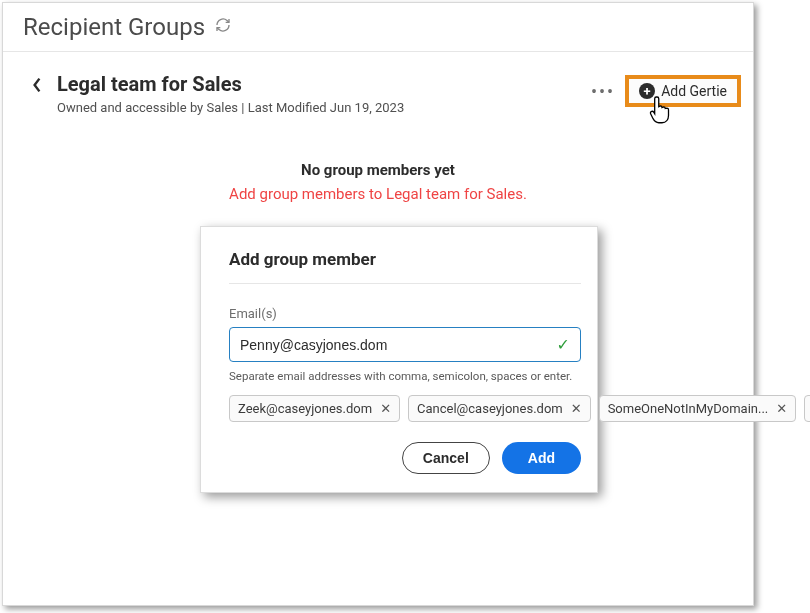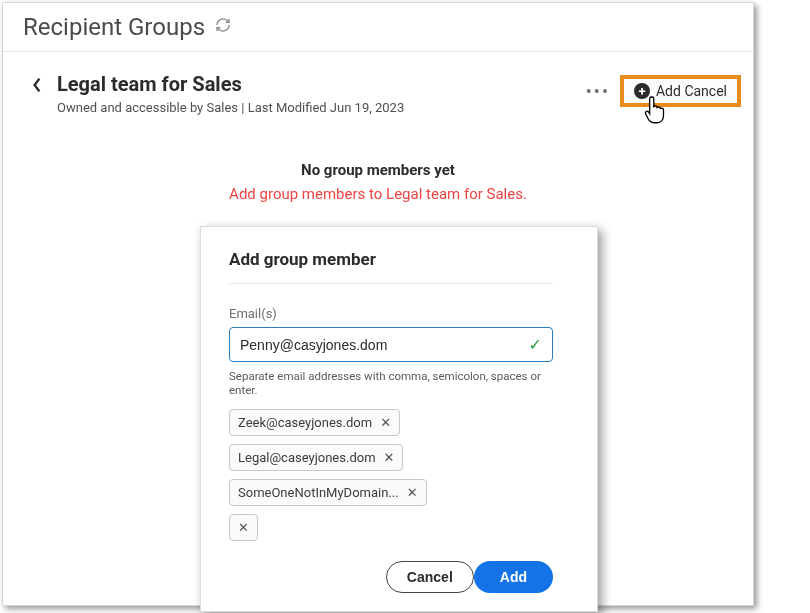--- a/index.html
+++ b/index.html
@@ -81,21 +81,21 @@
     .empty-sub { font-size: 15px; color: #ef4444; margin-top: 6px; }
 
     .modal {
       position: absolute;
       top: 223px;
       left: 197px;
       width: 398px;
       background: #fff;
       border: 1px solid #dcdcdc;
       box-shadow: 4px 4px 10px rgba(0,0,0,0.4);
-      padding: 22px 44px 18px 28px;
+      padding: 22px 16px 18px 28px;
     }
     .modal-title { font-size: 17px; font-weight: 700; color: #2c2c2c; padding-bottom: 14px; border-bottom: 1px solid #e6e6e6; }
     .field-label { font-size: 13px; color: #6e6e6e; margin-top: 22px; margin-bottom: 6px; }
     .email-input-wrap {
       display: flex;
       align-items: center;
       border: 1px solid #2680c2;
       border-radius: 4px;
       padding: 7px 10px;
       background: #fff;
@@ -104,21 +104,21 @@
       flex: 1;
       border: none;
       outline: none;
       font-size: 14px;
       color: #2c2c2c;
       background: transparent;
     }
     .check-icon { color: #2d9d3a; font-size: 16px; }
     .help-text { font-size: 11.5px; color: #5a5a5a; margin-top: 7px; }
 
-    .chips { margin-top: 12px; display: flex; flex-direction: column; gap: 8px; align-items: flex-start; }
+    .chips { margin-top: 12px; display: flex; gap: 8px; align-items: flex-start; }
     .chip {
       display: inline-flex;
       align-items: center;
       gap: 8px;
       border: 1px solid #c8c8c8;
       border-radius: 4px;
       padding: 5px 8px;
       font-size: 13px;
       color: #3c3c3c;
       background: #fafafa;
@@ -128,20 +128,21 @@
       overflow: hidden;
       text-overflow: ellipsis;
       white-space: nowrap;
       max-width: 170px;
     }
     .chip-x { cursor: pointer; color: #555; font-size: 13px; }
 
     .modal-actions {
       display: flex;
       justify-content: flex-end;
+      gap: 12px;
       margin-top: 20px;
     }
     .btn-cancel {
       border: 1.5px solid #444;
       background: #fff;
       color: #2c2c2c;
       border-radius: 18px;
       padding: 7px 20px;
       font-size: 14px;
       font-weight: 600;
@@ -191,21 +192,21 @@
         </svg>
     </span>
     <div class="group-meta">
       <div class="group-name">Legal team for Sales</div>
       <div class="group-sub">Owned and accessible by Sales | Last Modified Jun 19, 2023</div>
     </div>
     <div class="header-actions">
       <span class="more-dots">•••</span>
       <span class="add-member-btn">
         <span class="plus-circle">+</span>
-        <span>Add Cancel</span>
+        <span>Add Gertie</span>
         <span class="cursor-hand">
           <svg viewBox="0 0 32 36">
               <path d="M10 2c1.2 0 2 1 2 2v10l2-1c1 0 2 .8 2 2l2-.8c1 0 2 .8 2 2l2-.5c1 0 2 .8 2 2v7c0 5-3 9-8 9h-4c-3 0-5-1.5-7-5l-3-6c-.6-1.2 0-2.5 1.3-3 1-.4 2 .1 2.7 1.2l1 1.6V4c0-1 .8-2 2-2z" fill="#fff" stroke="#000" stroke-width="1.6"></path>
             </svg>
         </span>
       </span>
     </div>
   </div>
 
   <div class="empty-state">
@@ -225,21 +226,21 @@
       <span class="check-icon">✓</span>
     </div>
     <div class="help-text">Separate email addresses with comma, semicolon, spaces or enter.</div>
 
     <div class="chips">
       <span class="chip">
         <span class="chip-text">Zeek@caseyjones.dom</span>
         <span class="chip-x">✕</span>
       </span>
       <span class="chip">
-        <span class="chip-text">Legal@caseyjones.dom</span>
+        <span class="chip-text">Cancel@caseyjones.dom</span>
         <span class="chip-x">✕</span>
       </span>
       <span class="chip">
         <span class="chip-text">SomeOneNotInMyDomain...</span>
         <span class="chip-x">✕</span>
       </span>
       <span class="chip">
         <span class="chip-x">✕</span>
       </span>
     </div>

